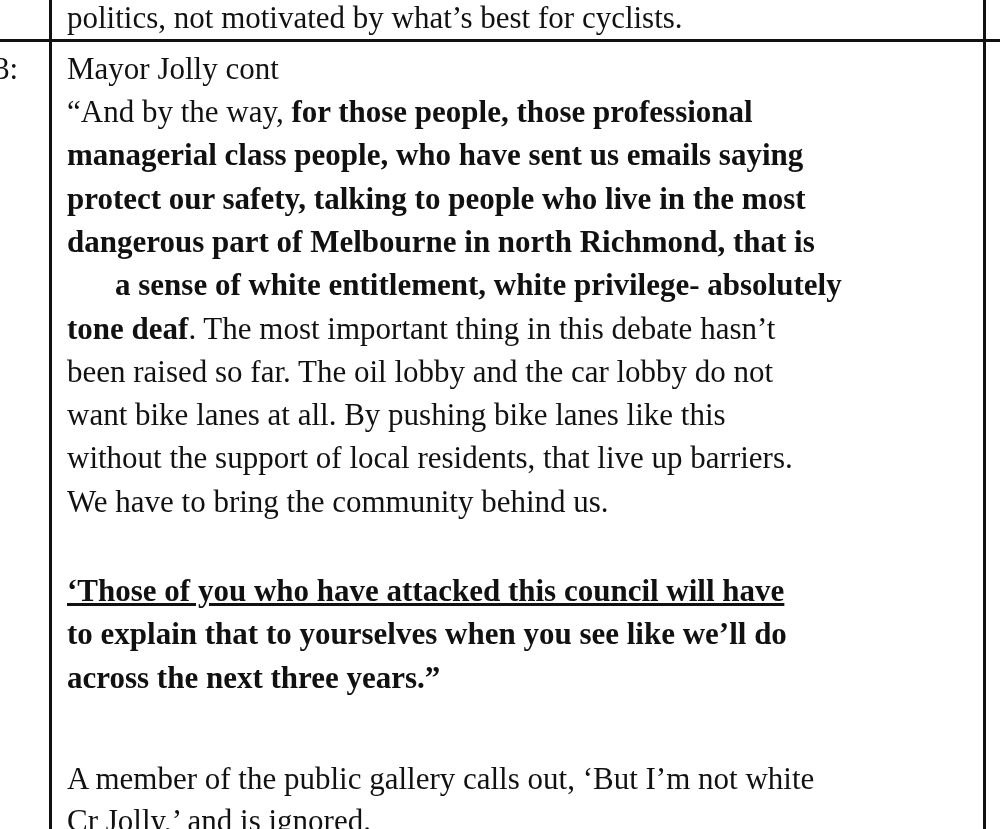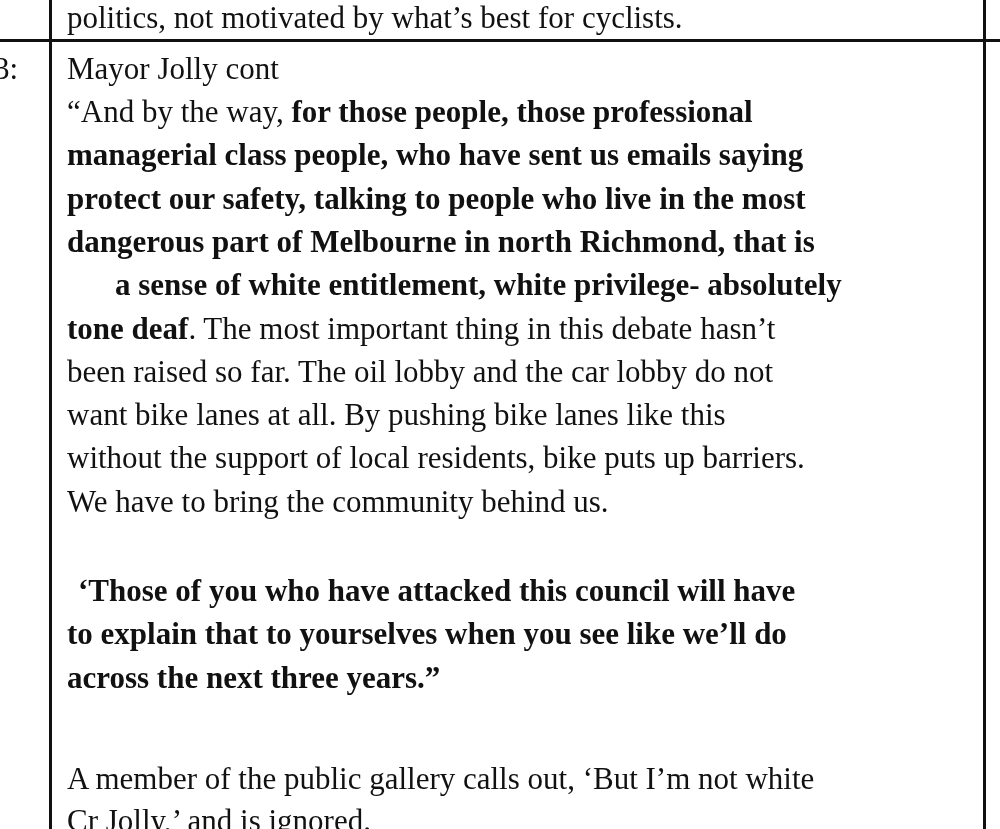--- a/index.html
+++ b/index.html
@@ -26,24 +26,24 @@
 
 <div id="p1">
     <div class="txt" style="left: 67px; top: 90px;"><span>“And by the way, </span><span class="b">for those people, those professional</span></div>
     <div class="txt" style="left: 67px; top: 133.3px;"><span class="b">managerial class people, who have sent us emails saying</span></div>
     <div class="txt" style="left: 67px; top: 176.6px;"><span class="b">protect our safety, talking to people who live in the most</span></div>
     <div class="txt" style="left: 67px; top: 219.9px;"><span class="b">dangerous part of Melbourne in north Richmond, that is</span></div>
     <div class="txt" style="left: 67px; top: 263.2px; margin-left: 48px;"><span class="b">a sense of white entitlement, white privilege- absolutely</span></div>
     <div class="txt" style="left: 67px; top: 306.5px;"><span class="b">tone deaf</span><span>. The most important thing in this debate hasn’t</span></div>
     <div class="txt" style="left: 67px; top: 349.8px;"><span>been raised so far. The oil lobby and the car lobby do not</span></div>
     <div class="txt" style="left: 67px; top: 393.1px;"><span>want bike lanes at all. By pushing bike lanes like this</span></div>
-    <div class="txt" style="left: 67px; top: 436.4px;"><span>without the support of local residents, bike puts up barriers.</span></div>
+    <div class="txt" style="left: 67px; top: 436.4px;"><span>without the support of local residents, that live up barriers.</span></div>
     <div class="txt" style="left: 67px; top: 479.7px; text-align: right;"><span>We have to bring the community behind us.</span></div>
   </div>
 <div id="p2">
-    <div class="txt b" style="left: 78px; top: 569px;">‘Those of you who have attacked this council will have</div>
+    <div class="txt b" style="left: 67px; top: 569px; text-decoration: underline;">‘Those of you who have attacked this council will have</div>
     <div class="txt b" style="left: 67px; top: 612.3px;">to explain that to yourselves when you see like we’ll do</div>
     <div class="txt b" style="left: 67px; top: 655.6px; text-align: right;">across the next three years.”</div>
   </div>
 <div id="p3">
     <div class="txt" style="left: 67px; top: 743px; margin-top: 14px;">A member of the public gallery calls out, ‘But I’m not white</div>
     <div class="txt" style="left: 67px; top: 786.3px; margin-top: 13px;">Cr Jolly,’ and is ignored.</div>
   </div>
 
 </body></html>

